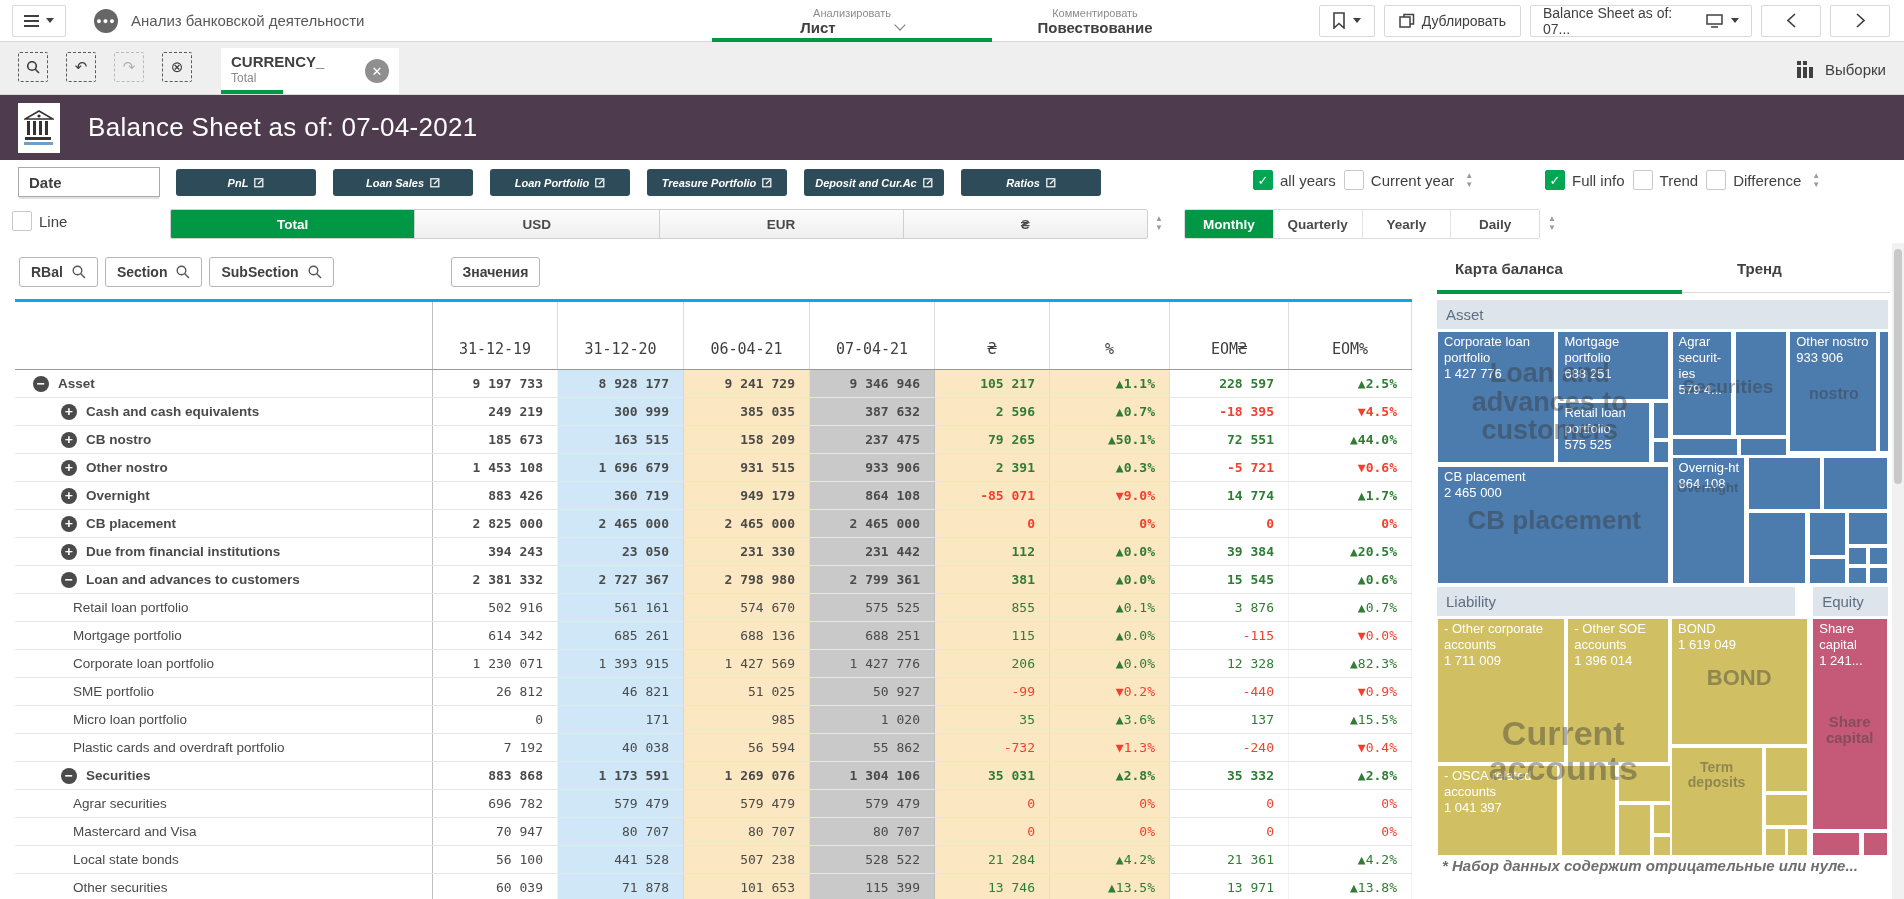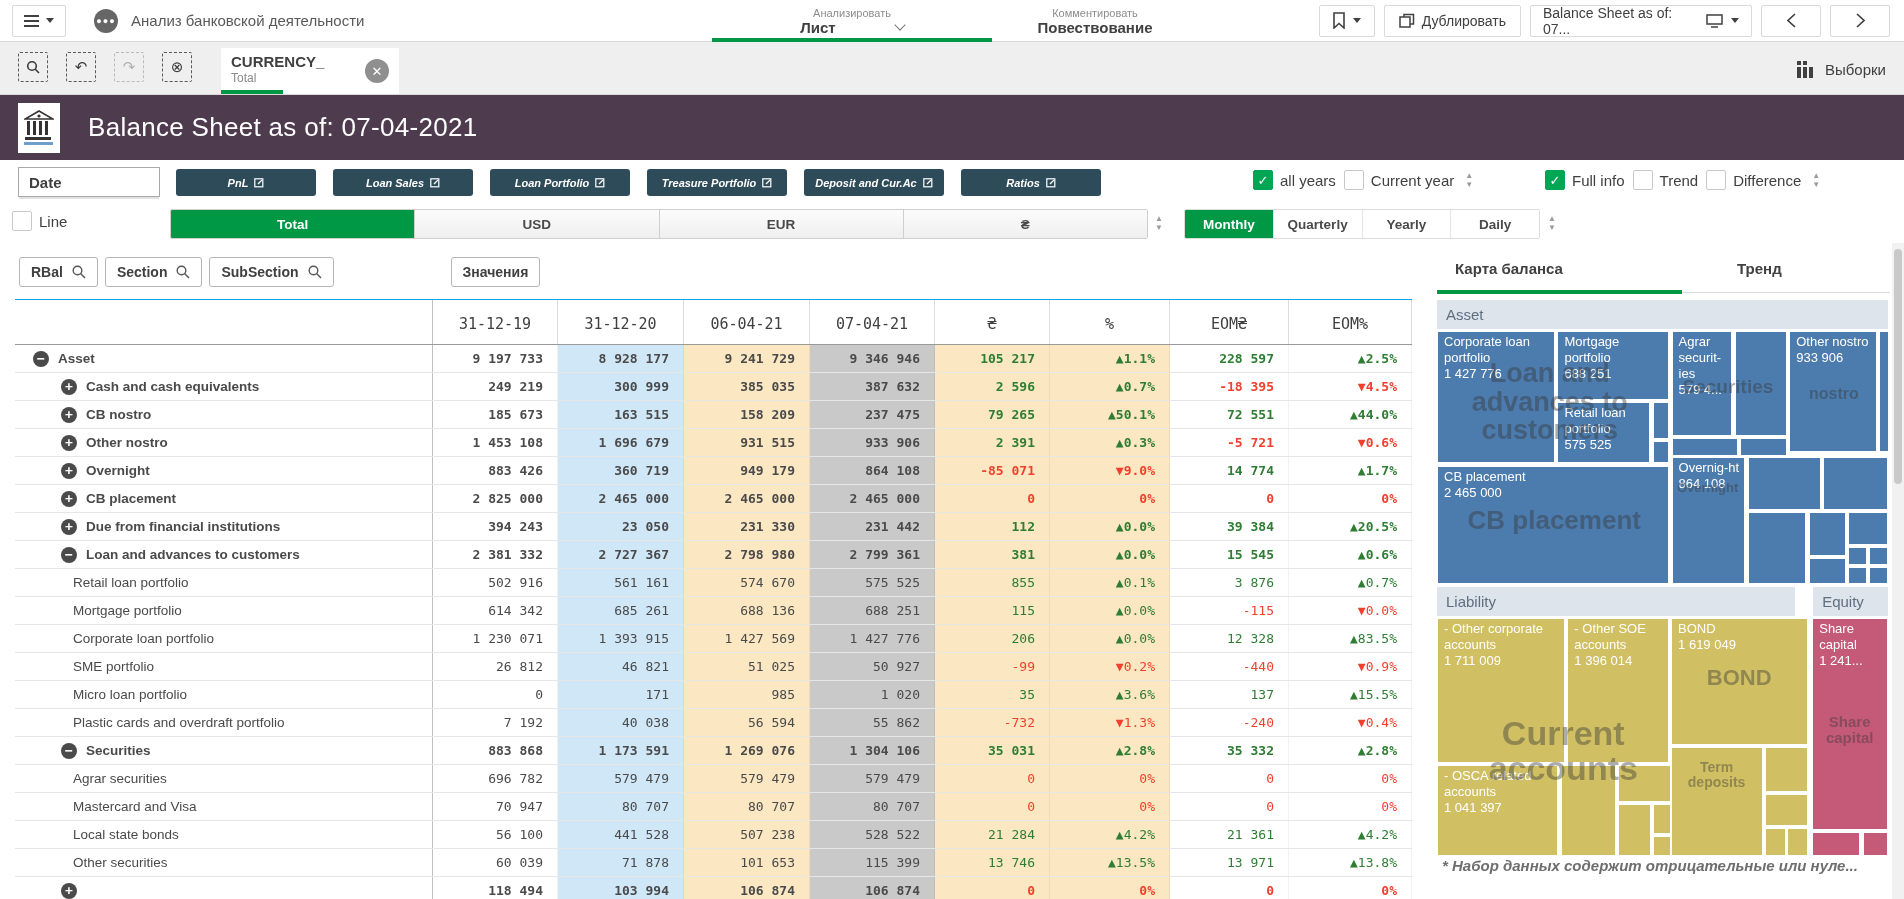--- a/index.html
+++ b/index.html
@@ -96,21 +96,21 @@
   
   .main { position:relative; height:656px; background:#fff; }
 
   
   .tablecard { position:absolute; left:15px; top:10px; width:1397px; }
   .chips { display:flex; gap:7px; padding:4px 0 12px 4px; }
   .chip2 { height:30px; border:1px solid #b5b5b5; border-radius:3px; display:flex; align-items:center;
     gap:9px; padding:0 11px; font-weight:bold; font-size:14px; color:#404040; background:#fff; }
   .vals-chip { margin-left:110px; }
   .grid9 { display:grid; grid-template-columns:418px 125px 126px 126px 125px 115px 120px 119px 123px; }
-  .thead { height:46px; border-top:1px solid #0ea5e9; border-bottom:1px solid #9a9a9a; }
+  .thead { height:71px; border-top:3px solid #0ea5e9; border-bottom:1px solid #9a9a9a; }
   .th { display:flex; align-items:flex-end; justify-content:center; padding-bottom:11px;
     font-family:"DejaVu Sans Mono","DejaVu Sans",monospace; font-size:15px; color:#404040;
     border-right:1px solid #dcdcdc; }
   .th:first-child { border-right:1px solid #c0c0c0; }
   .trow { height:28px; border-bottom:1px solid #e6e6e6; }
   .tc { display:flex; align-items:center; justify-content:flex-end; padding-right:14px;
     font-family:"DejaVu Sans Mono","DejaVu Sans",monospace; font-size:13px; color:#4a4a4a;
     border-right:1px solid rgba(0,0,0,.05); overflow:hidden; }
   .lab { justify-content:flex-start; font-family:"Liberation Sans",sans-serif; font-size:13.5px;
     padding-right:4px; border-right:1px solid #c0c0c0; }
@@ -558,21 +558,21 @@
           <div class="tc lab lvl2">
             <span>Corporate loan portfolio</span>
           </div>
           <div class="tc num c1">1 230 071</div>
           <div class="tc num c2">1 393 915</div>
           <div class="tc num c3">1 427 569</div>
           <div class="tc num c4">1 427 776</div>
           <div class="tc num c5 pos">206</div>
           <div class="tc num c6 pos">▲0.0%</div>
           <div class="tc num c7 pos">12 328</div>
-          <div class="tc num c8 pos">▲83.5%</div>
+          <div class="tc num c8 pos">▲82.3%</div>
         </div>
         <div class="grid9 trow">
           <div class="tc lab lvl2">
             <span>SME portfolio</span>
           </div>
           <div class="tc num c1">26 812</div>
           <div class="tc num c2">46 821</div>
           <div class="tc num c3">51 025</div>
           <div class="tc num c4">50 927</div>
           <div class="tc num c5 neg">-99</div>

